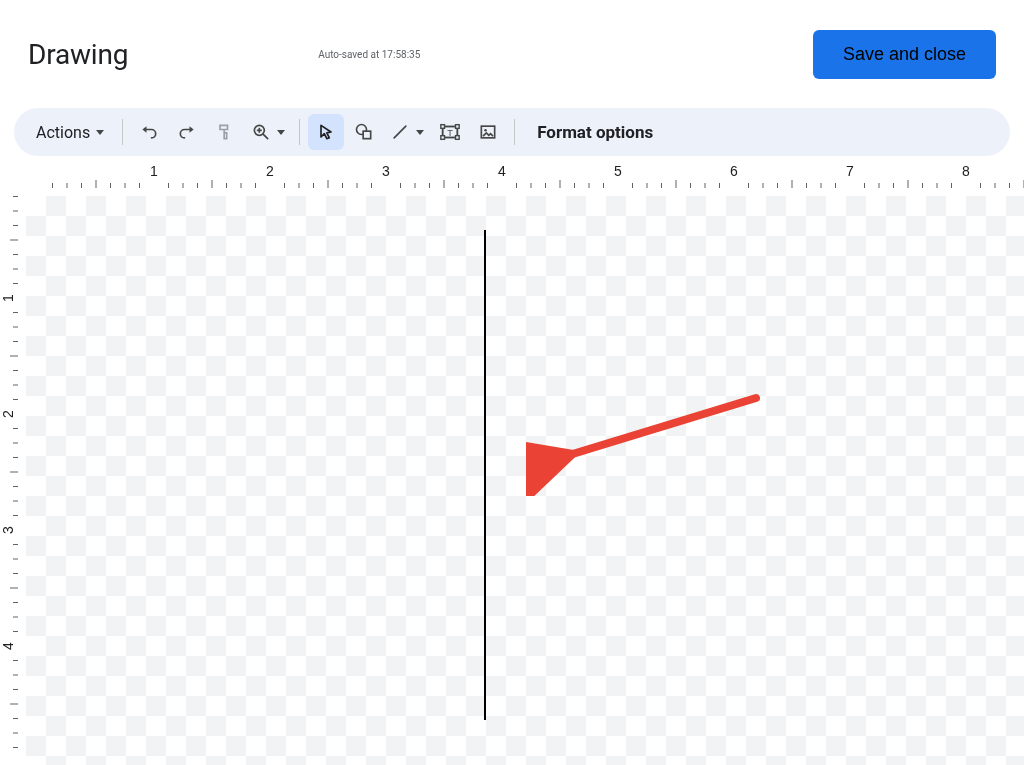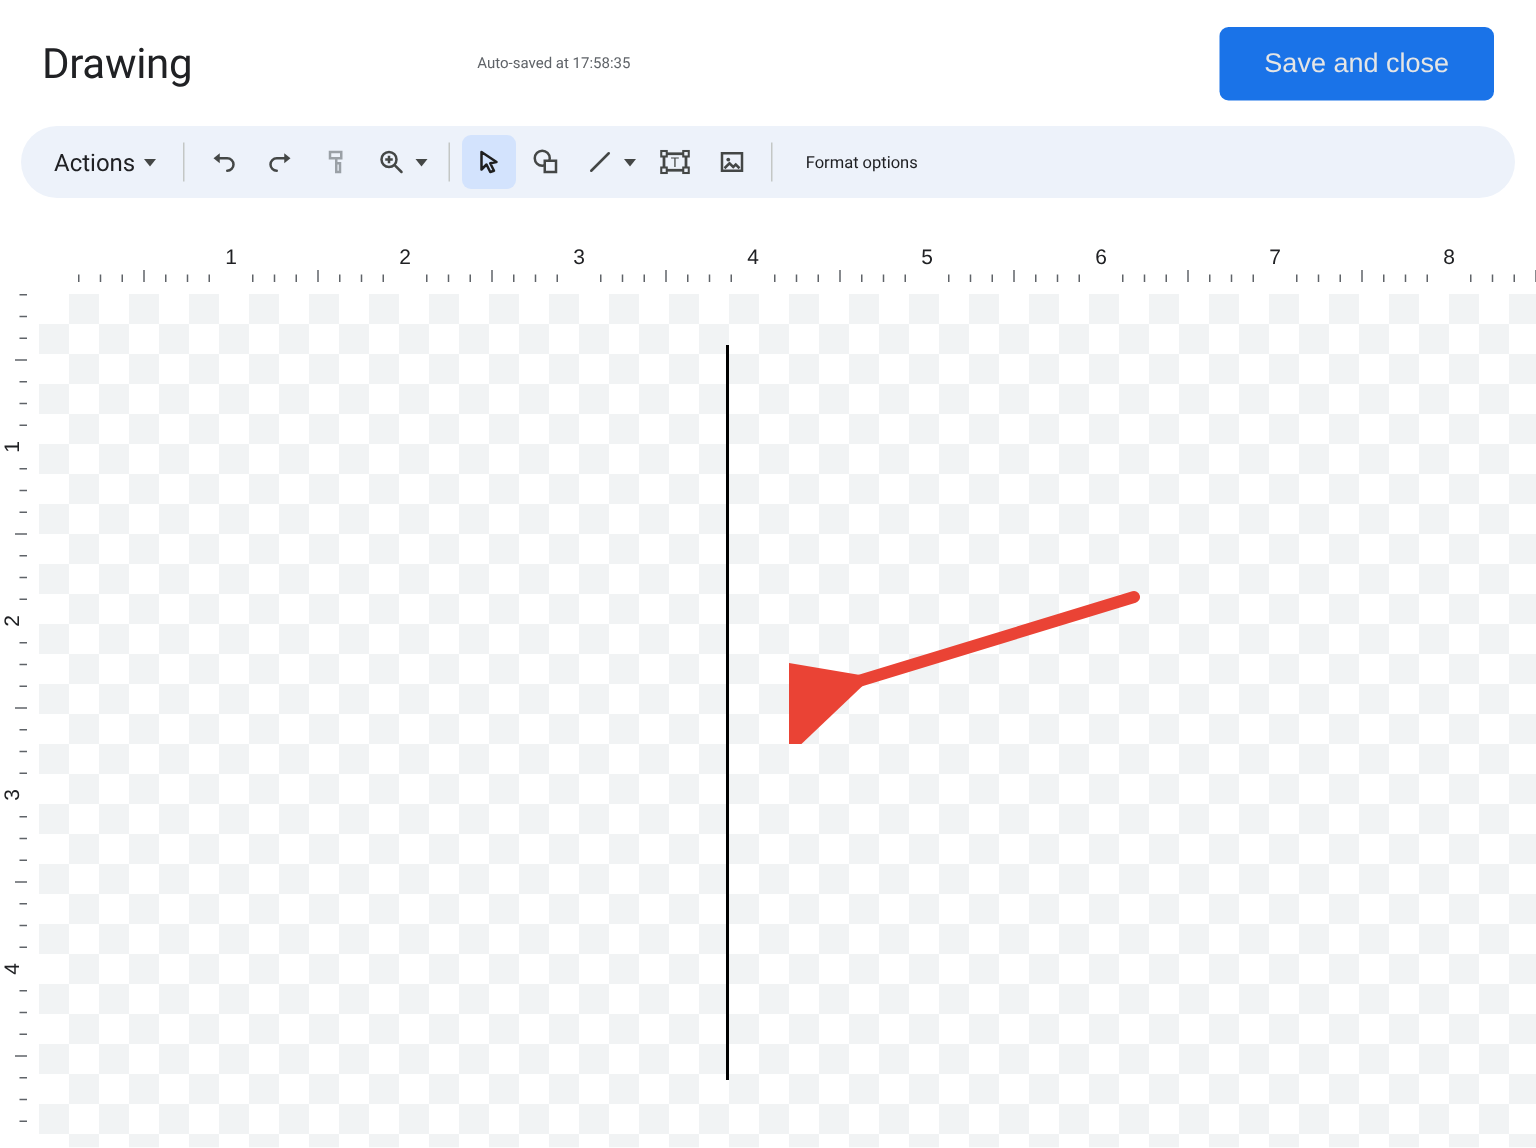--- a/index.html
+++ b/index.html
@@ -1,32 +1,32 @@
 <!DOCTYPE html>
 <html><head>
 <meta charset="utf-8">
 <style>
 * { box-sizing: border-box; margin: 0; padding: 0; }
 body { font-family: "Google Sans", Roboto, Arial, sans-serif; background: #fff; width: 1024px; height: 765px; overflow: hidden; }
 
-.header { display: flex; align-items: center; padding: 18px 28px 18px 28px; height: 84px; }
+.header { display: flex; align-items: center; padding: 18px 28px 18px 28px; height: 108px; }
 .title { font-size: 28px; font-weight: 400; color: #202124; letter-spacing: -0.2px; }
 .autosave { margin-left: 190px; color: #5f6368; font-size: 10px; }
 .spacer { flex: 1; }
-.save-btn { background: #1a73e8; color: #e5e5e5; border: none; border-radius: 6px; padding: 14px 30px; font-size: 18px; font-weight: 500; cursor: pointer; }
+.save-btn { background: #1a73e8; color: #000000; border: none; border-radius: 6px; padding: 14px 30px; font-size: 18px; font-weight: 500; cursor: pointer; }
 
 .toolbar-area { padding: 0 14px 0 14px; }
 .toolbar { background: #edf2fa; border-radius: 26px; height: 48px; display: flex; align-items: center; padding: 0 12px; gap: 2px; }
 .tb-btn { display: inline-flex; align-items: center; justify-content: center; height: 36px; min-width: 36px; border-radius: 6px; cursor: pointer; color: #444746; padding: 0 6px; }
 .tb-btn.active { background: #d3e3fd; }
 .tb-btn.dim { color: #9aa0a6; }
 .tb-btn.text { font-size: 16px; color: #202124; padding: 0 10px; gap: 4px; }
 .caret-sm { width: 0; height: 0; border-left: 4px solid transparent; border-right: 4px solid transparent; border-top: 5px solid #444746; margin-left: 2px; }
 .divider { width: 1px; height: 26px; background: #c4c7c5; margin: 0 6px; }
-.format-opt { font-size: 11px; color: #202124; padding: 0 14px; cursor: pointer; height: 36px; display: inline-flex; align-items: center; border-radius: 6px; }
+.format-opt { font-size: 17px; color: #202124; padding: 0 14px; cursor: pointer; height: 36px; display: inline-flex; align-items: center; border-radius: 6px; font-weight: bold; }
 svg.icon { width: 20px; height: 20px; display: block; }
 svg.icon-lg { width: 22px; height: 22px; display: block; }
 
 .ruler-corner { position: absolute; left: 0; top: 156px; width: 18px; height: 32px; background: #fff; z-index: 3; }
 .ruler-h { position: absolute; left: 18px; top: 156px; right: 0; height: 32px; background: #fff; z-index: 2; }
 .ruler-v { position: absolute; left: 0; top: 188px; width: 18px; bottom: 0; background: #fff; z-index: 2; }
 
 .canvas-wrap { position: absolute; left: 18px; top: 188px; right: 0; bottom: 0; overflow: hidden; }
 .canvas { position: absolute; left: 8px; top: 8px; right: 0; bottom: 0; 
   background-image:

